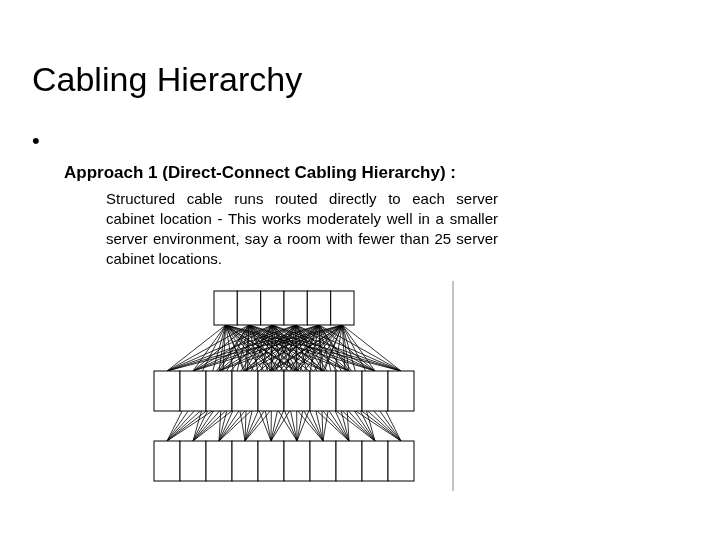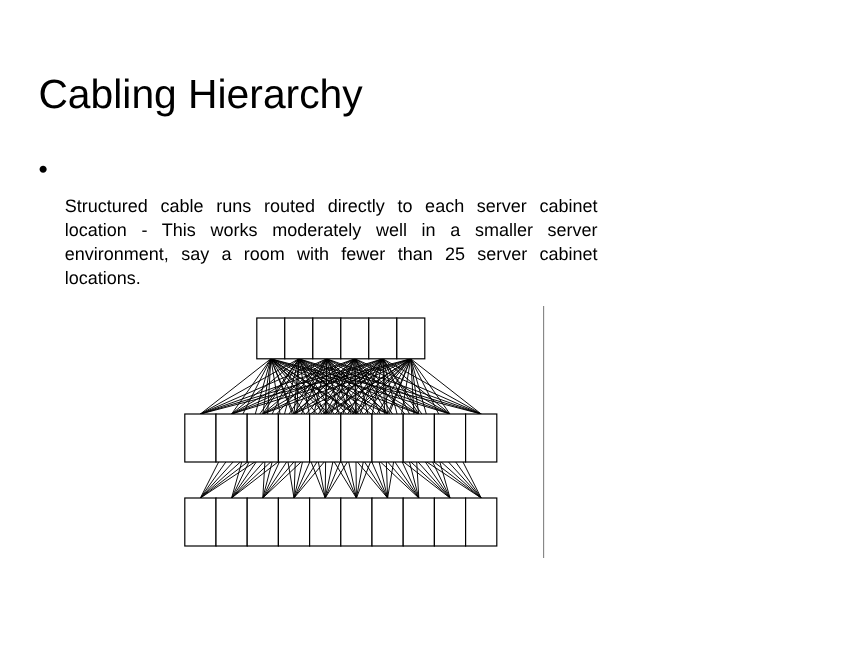--- a/index.html
+++ b/index.html
@@ -40,21 +40,21 @@
     line-height: 28px;
   }
   .approach-heading {
     font-size: 17px;
     font-weight: bold;
     margin: 4px 0 6px 34px;
   }
   .approach-body {
     font-size: 15px;
     line-height: 20px;
-    margin: 0 40px 0 24px;
+    margin: 0 40px 0 76px;
     text-align: justify;
   }
   .diagram-wrap {
     margin: 12px auto 0 auto;
     width: 340px;
   }
   .diagram-wrap svg {
     display: block;
   }
 </style>
@@ -62,20 +62,21 @@
 <body>
 
 <div class="slide">
 
   <h1 class="title">Cabling Hierarchy</h1>
 
   <div class="bullet-row">
     <span class="bullet-dot">•</span>
   </div>
 
+  <div class="approach-heading">Approach 1 (Direct-Connect Cabling Hierarchy) :</div>
 
   <div class="approach-body">Structured cable runs routed directly to each server cabinet location - This works moderately well in a smaller server environment, say a room with fewer than 25 server cabinet locations.</div>
 
   <div class="diagram-wrap">
     <svg id="diagram-svg" width="340" height="210" viewBox="0 0 340 210">
 
       <line x1="339" y1="0" x2="339" y2="210" stroke="#888" stroke-width="1"></line>
       <g id="cables" stroke="#000" stroke-width="0.8">
           <line x1="111.7" y1="44.0" x2="53.0" y2="90.0"></line>
           <line x1="111.7" y1="44.0" x2="79.0" y2="90.0"></line>

